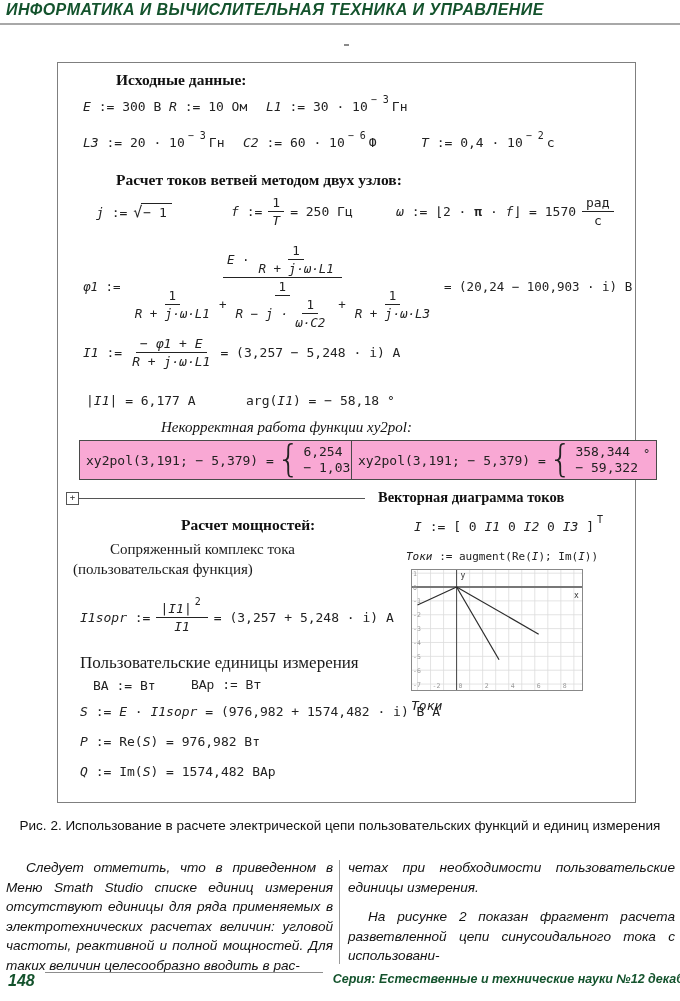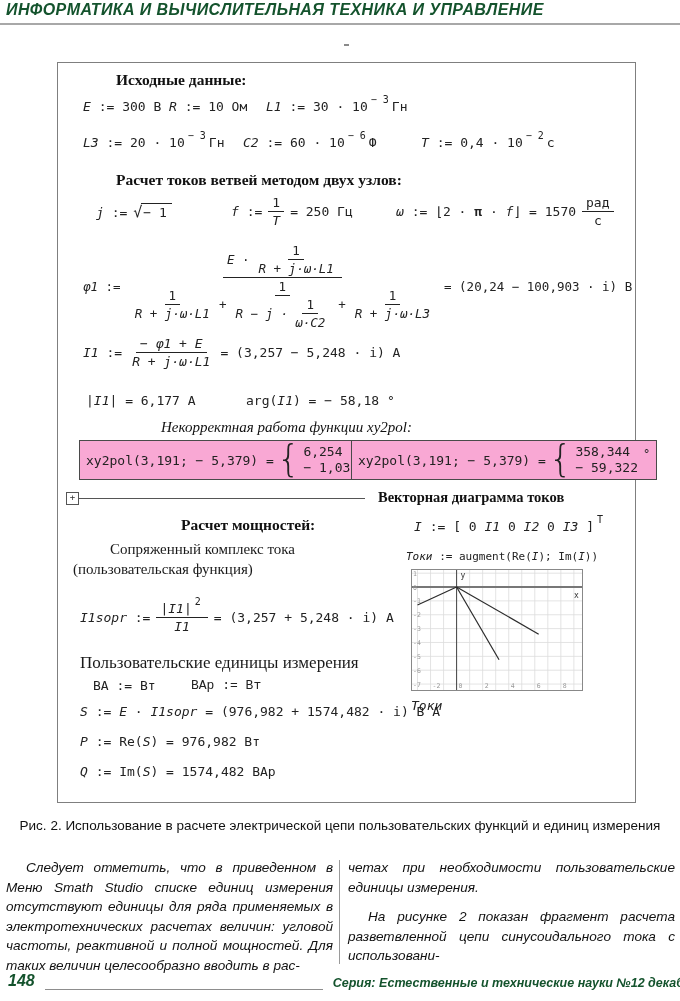--- a/index.html
+++ b/index.html
@@ -3,21 +3,21 @@
 <meta charset="utf-8">
 <style>
   html,body{margin:0;padding:0;background:#fff;}
   #page{position:relative;width:680px;height:1001px;background:#fff;overflow:hidden;
         font-family:"Liberation Sans",sans-serif;color:#1a1a1a;}
   
   .journal-grey{color:#14532d;font-style:italic;font-weight:bold;}
   #hdr{position:absolute;left:6px;top:1px;font-size:16px;letter-spacing:.4px;white-space:nowrap;}
   #hdr-rule{position:absolute;left:0;top:23px;width:680px;border-top:2px solid #a8a8a8;}
   #stray{position:absolute;left:344px;top:44px;width:5px;height:2px;background:#8a8a8a;}
-  #ftr{position:absolute;left:8px;right:8px;top:972px;display:flex;align-items:flex-end;gap:10px;}
+  #ftr{position:absolute;left:8px;right:8px;top:972px;display:flex;align-items:flex-start;gap:10px;}
   #ftr .pg{font-size:16px;}
   #ftr .rule{flex:0 0 auto;width:278px;border-top:1px solid #8d8d8d;height:0;}
   #ftr .jn{font-size:12.5px;white-space:nowrap;margin-left:auto;}
   
   #fig{position:absolute;left:57px;top:62px;width:577px;height:739px;border:1px solid #7f7f7f;background:#fff;}
   #fig .abs{position:absolute;}
   .ser{font-family:"Liberation Serif",serif;}
   .hb{font-family:"Liberation Serif",serif;font-weight:bold;font-size:15.5px;color:#111;}
   .hi{font-family:"Liberation Serif",serif;font-style:italic;font-size:15px;color:#111;}
   .m{font-family:"DejaVu Sans Mono","Liberation Mono",monospace;font-size:13px;color:#222;white-space:nowrap;}

